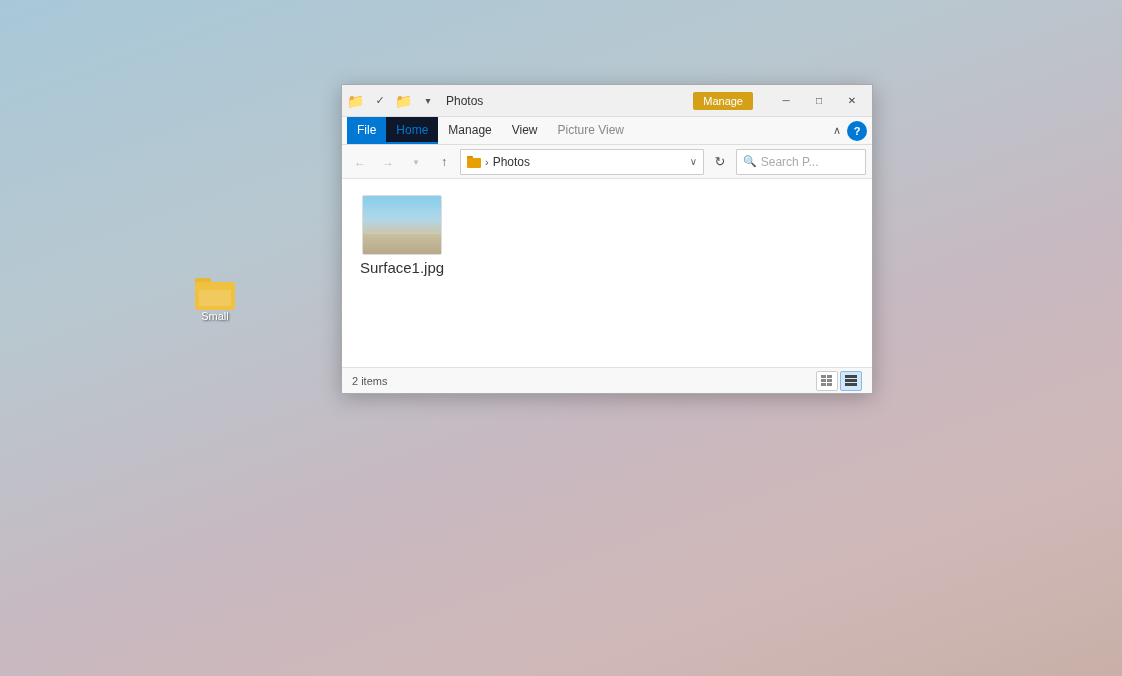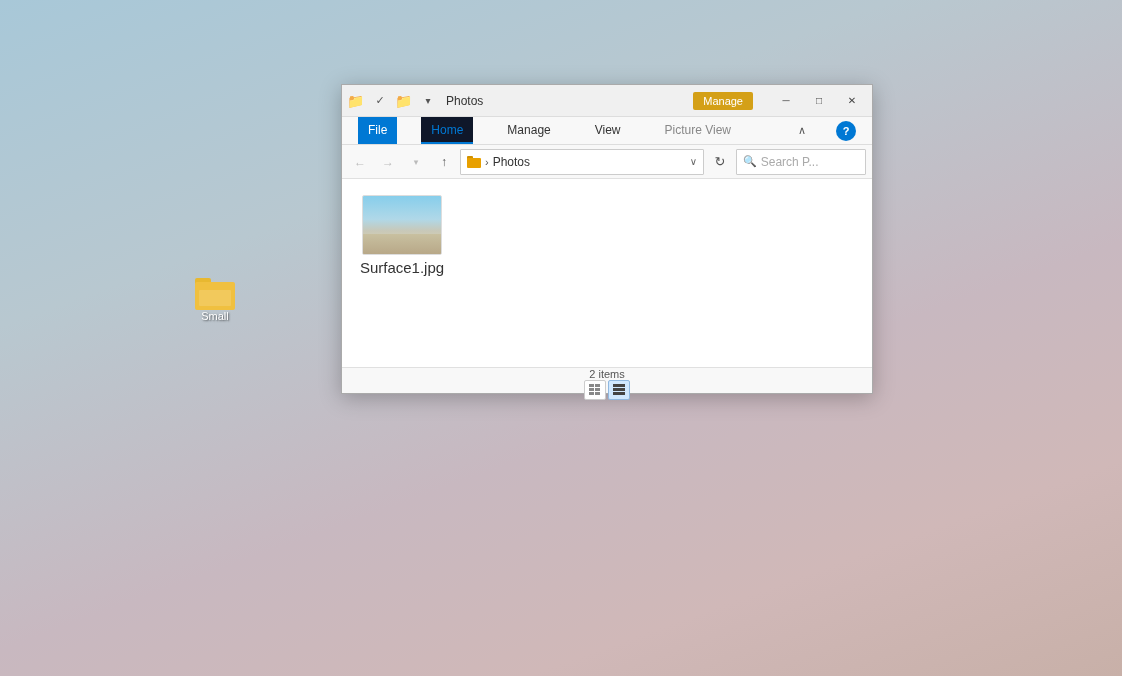--- a/index.html
+++ b/index.html
@@ -147,23 +147,22 @@
       color: #444;
     }
 
     
     .ribbon-tabs {
       display: flex;
       align-items: center;
       height: 28px;
       background: #f8f8f8;
       border-bottom: 1px solid #ddd;
-      padding: 0 16px;
-      position: relative;
-      gap: 24px;
+      padding: 0 5px;
+      position: relative;
     }
 
     .ribbon-tab {
       padding: 4px 10px;
       font-size: 12px;
       cursor: pointer;
       color: #333;
       height: 100%;
       display: flex;
       align-items: center;
@@ -376,21 +375,20 @@
 
     
     .status-bar {
       display: flex;
       align-items: center;
       justify-content: space-between;
       height: 26px;
       background: #f8f8f8;
       border-top: 1px solid #e0e0e0;
       padding: 0 10px;
-      flex-direction: column;
     }
 
     .status-text {
       font-size: 11px;
       color: #555;
     }
 
     .view-btns {
       display: flex;
       gap: 2px;

